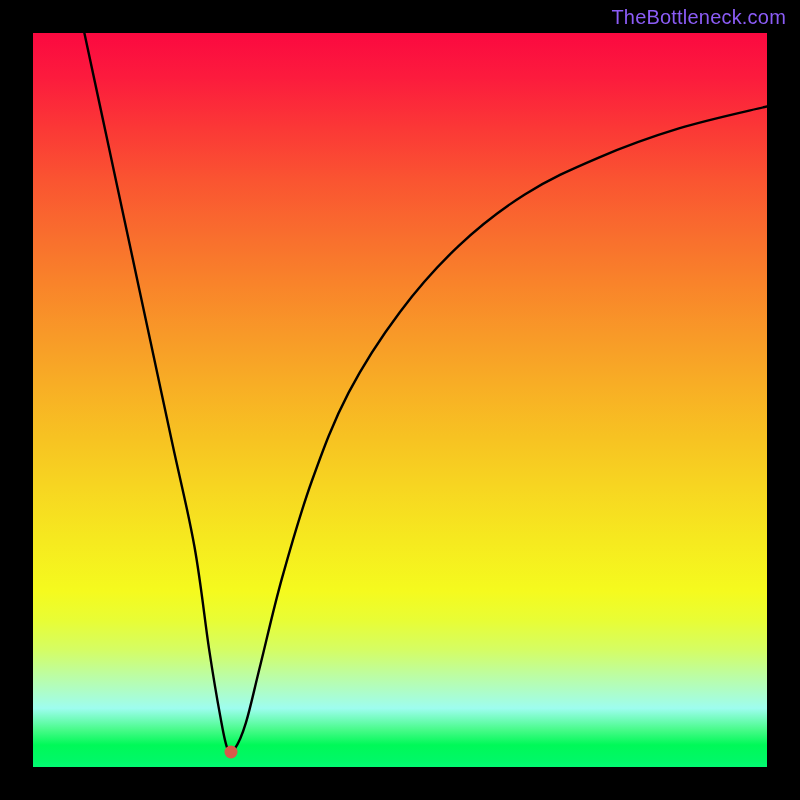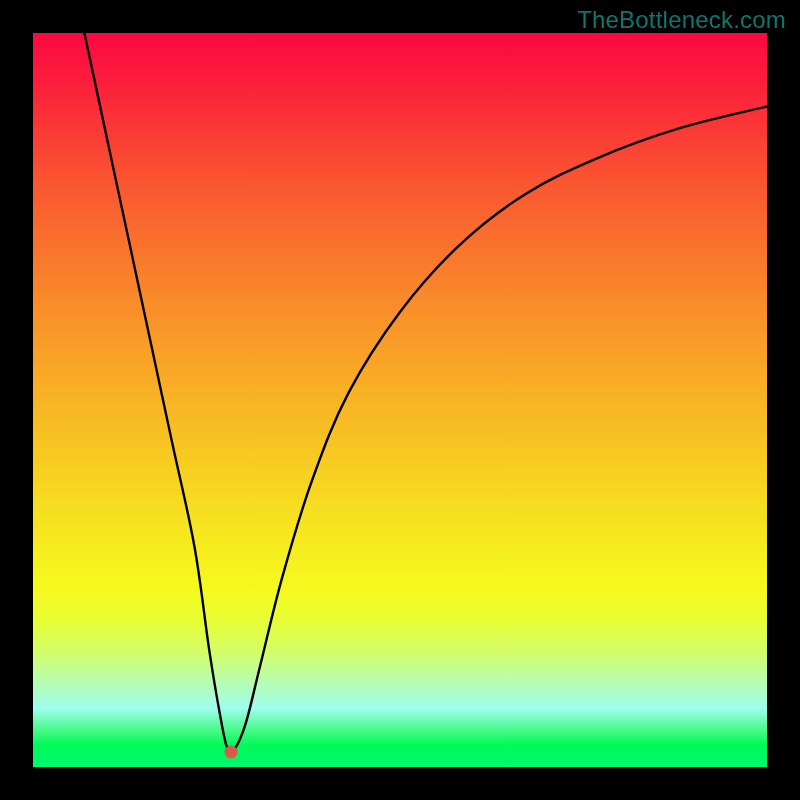--- a/index.html
+++ b/index.html
@@ -60,22 +60,22 @@
     width: 13px;
     height: 13px;
     border-radius: 50%;
     background: #d85a4a;
     transform: translate(-50%, -50%);
   }
   .watermark {
     position: absolute;
     top: 6px;
     right: 14px;
-    color: #0f766e;
-    font-size: 24px;
+    color: #8b5cf6;
+    font-size: 20px;
     font-weight: 500;
     letter-spacing: 0.2px;
   }
 </style>
 </head>
 <body>
 
 <div class="frame">
 
   <div class="plot-area">

